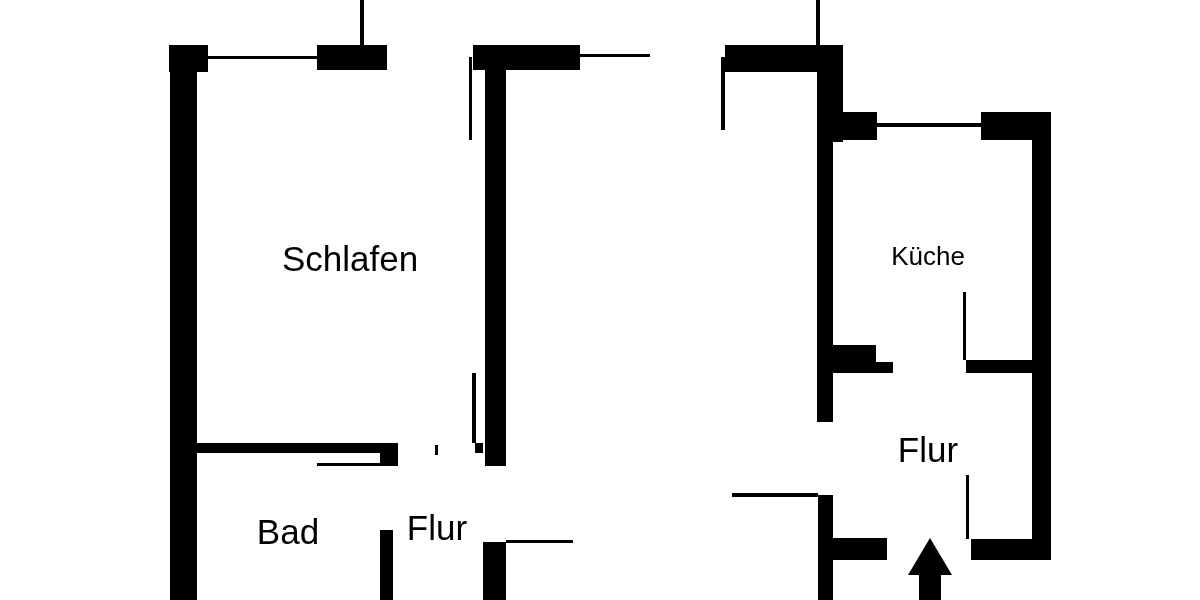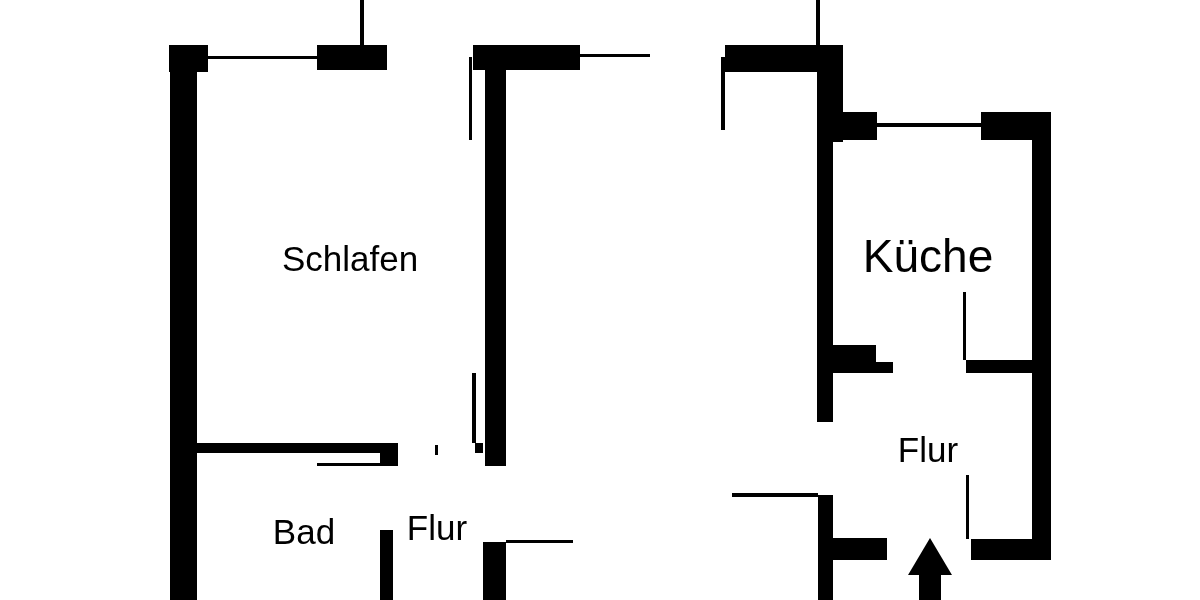--- a/index.html
+++ b/index.html
@@ -34,23 +34,23 @@
   .arrow-shaft {
     position: absolute;
     background: #000000;
   }
 </style>
 </head>
 <body>
 
 <div class="canvas">
   <span class="room-label" style="left: 350px; top: 258px; font-size: 35px; color: rgb(0, 0, 0);">Schlafen</span>
-  <span class="room-label" style="left: 928px; top: 256px; font-size: 46px; color: rgb(0, 0, 0);">Küche</span>
+  <span class="room-label" style="left: 928px; top: 256px; font-size: 26px; color: rgb(0, 0, 0);">Küche</span>
   <span class="room-label" style="left: 928px; top: 449px; font-size: 35px; color: rgb(0, 0, 0);">Flur</span>
-  <span class="room-label" style="left: 304px; top: 531px; font-size: 35px; color: rgb(0, 0, 0);">Bad</span>
+  <span class="room-label" style="left: 288px; top: 531px; font-size: 35px; color: rgb(0, 0, 0);">Bad</span>
   <span class="room-label" style="left: 437px; top: 527px; font-size: 35px; color: rgb(0, 0, 0);">Flur</span>
 <div class="wall" style="left: 169px; top: 45px; width: 39px; height: 27px; background: rgb(0, 0, 0);"></div>
     <div class="wall" style="left: 170px; top: 45px; width: 27px; height: 555px; background: rgb(0, 0, 0);"></div>
     <div class="wall" style="left: 317px; top: 45px; width: 70px; height: 25px; background: rgb(0, 0, 0);"></div>
     <div class="wall" style="left: 473px; top: 45px; width: 107px; height: 25px; background: rgb(0, 0, 0);"></div>
     <div class="wall" style="left: 485px; top: 68px; width: 21px; height: 398px; background: rgb(0, 0, 0);"></div>
     <div class="wall" style="left: 725px; top: 45px; width: 118px; height: 27px; background: rgb(0, 0, 0);"></div>
     <div class="wall" style="left: 817px; top: 45px; width: 26px; height: 97px; background: rgb(0, 0, 0);"></div>
     <div class="wall" style="left: 817px; top: 140px; width: 16px; height: 282px; background: rgb(0, 0, 0);"></div>
     <div class="wall" style="left: 843px; top: 112px; width: 34px; height: 28px; background: rgb(0, 0, 0);"></div>

